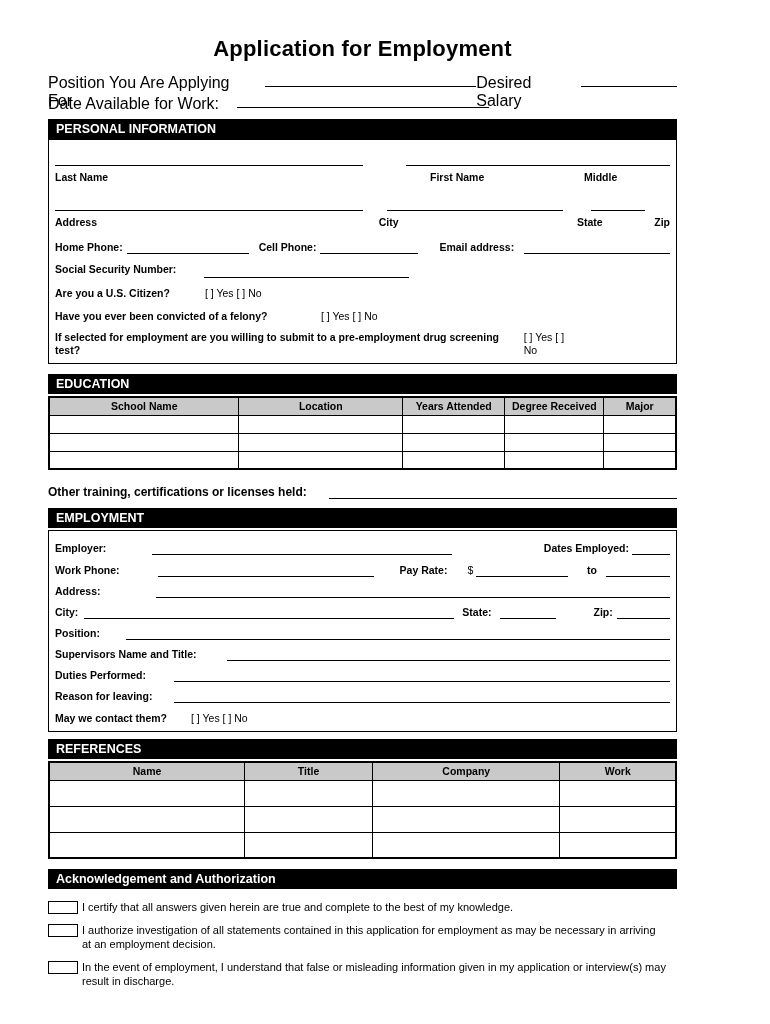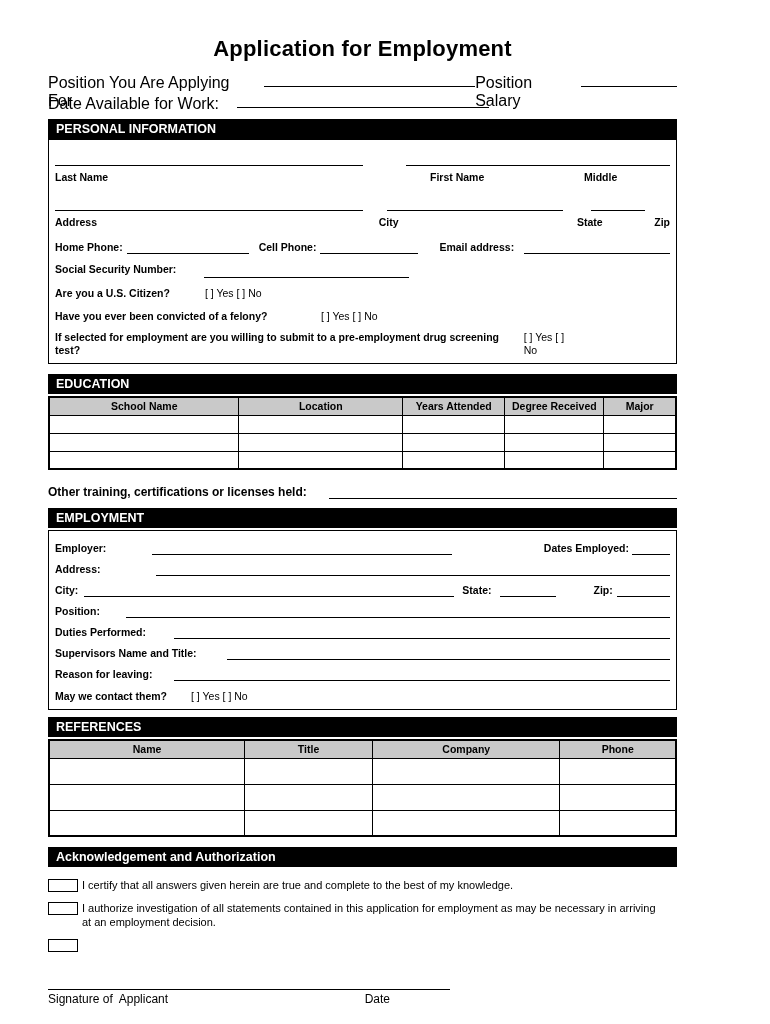--- a/index.html
+++ b/index.html
@@ -33,21 +33,21 @@
 <body>
 
 <div class="page">
 
   <div class="title">Application for Employment</div>
 
   <div class="toprow">
     <span>Position You Are Applying For</span>
     <span class="wl" style="width:226px;margin-left:20px;"></span>
     <span class="spacer"></span>
-    <span>Position Salary</span>
+    <span>Desired Salary</span>
     <span class="wl" style="width:103px;margin-left:6px;"></span>
   </div>
 
   <div class="toprow">
     <span>Date Available for Work:</span>
     <span class="wl" style="width:252px;margin-left:18px;"></span>
   </div>
 
   <div class="bar" style="margin-top:6px;">PERSONAL INFORMATION</div>
 
@@ -161,43 +161,53 @@
   <div class="bar" style="margin-top:9px;">EMPLOYMENT</div>
 
   <div class="box" style="margin-top:2px;padding-top:4px;">
     <div class="frow" style="margin-top:5px;">
       <span class="b">Employer:</span>
       <span class="wl" style="width:300px;margin-left:46px;"></span>
       <span class="spacer"></span>
       <span class="b">Dates Employed:</span>
       <span class="wl" style="width:38px;margin-left:3px;"></span>
     </div>
+    <div class="frow" style="margin-top:7px;">
+      <span class="b">Work Phone:</span>
+      <span class="wl" style="width:216px;margin-left:38px;"></span>
+      <span class="b" style="margin-left:26px;">Pay Rate:</span>
+      <span style="margin-left:20px;">$</span>
+      <span class="wl" style="width:92px;margin-left:3px;"></span>
+      <span class="spacer"></span>
+      <span class="b">to</span>
+      <span class="wl" style="width:64px;margin-left:9px;"></span>
+    </div>
     <div class="frow" style="margin-top:6px;">
       <span class="b">Address:</span>
       <span class="wl" style="flex:1;margin-left:55px;"></span>
     </div>
     <div class="frow" style="margin-top:6px;">
       <span class="b">City:</span>
       <span class="wl" style="width:370px;margin-left:6px;"></span>
       <span class="b" style="margin-left:8px;">State:</span>
       <span class="wl" style="width:56px;margin-left:8px;"></span>
       <span class="b" style="margin-left:38px;">Zip:</span>
       <span class="wl" style="flex:1;margin-left:4px;"></span>
     </div>
     <div class="frow" style="margin-top:6px;">
       <span class="b">Position:</span>
       <span class="wl" style="flex:1;margin-left:26px;"></span>
     </div>
     <div class="frow" style="margin-top:6px;">
+      <span class="b">Supervisors Name and Title:</span>
+      <span class="wl" style="flex:1;margin-left:30px;"></span>
+    </div>
+    <div class="frow" style="margin-top:6px;">
       <span class="b">Duties Performed:</span>
       <span class="wl" style="flex:1;margin-left:28px;"></span>
-    </div>
-    <div class="frow" style="margin-top:6px;">
-      <span class="b">Supervisors Name and Title:</span>
-      <span class="wl" style="flex:1;margin-left:30px;"></span>
     </div>
     <div class="frow" style="margin-top:6px;">
       <span class="b">Reason for leaving:</span>
       <span class="wl" style="flex:1;margin-left:22px;"></span>
     </div>
     <div class="frow" style="margin-top:7px;">
       <span class="b">May we contact them?</span>
       <span style="margin-left:24px;">[ ] Yes [ ] No</span>
     </div>
   </div>
@@ -209,21 +219,21 @@
         <col style="width:31.2%">
         <col style="width:20.4%">
         <col style="width:29.9%">
         <col style="width:18.5%">
       </colgroup>
     <thead>
       <tr>
         <th>Name</th>
         <th>Title</th>
         <th>Company</th>
-        <th>Phone</th>
+        <th>Work</th>
       </tr>
     </thead>
     <tbody>
       <tr>
           <td></td>
           <td></td>
           <td></td>
           <td></td>
         </tr>
       <tr>
@@ -247,20 +257,21 @@
     <div class="ackitem">
       <span class="ackbox"></span>
       <span class="acktext">I certify that all answers given herein are true and complete to the best of my knowledge.</span>
     </div>
     <div class="ackitem">
       <span class="ackbox"></span>
       <span class="acktext">I authorize investigation of all statements contained in this application for employment as may be necessary in arriving at an employment decision.</span>
     </div>
     <div class="ackitem">
       <span class="ackbox"></span>
+      <span class="acktext">In the event of employment, I understand that false or misleading information given in my application or interview(s) may result in discharge.</span>
     </div>
   </div>
 
   <div class="wl" style="display:block;width:402px;height:2px;margin-top:36px;"></div>
   <div class="sigrow">
     <span class="ws-pre">Signature of  Applicant</span>
     <span style="margin-left:auto;margin-right:60px;">Date</span>
   </div>
 
 </div>

